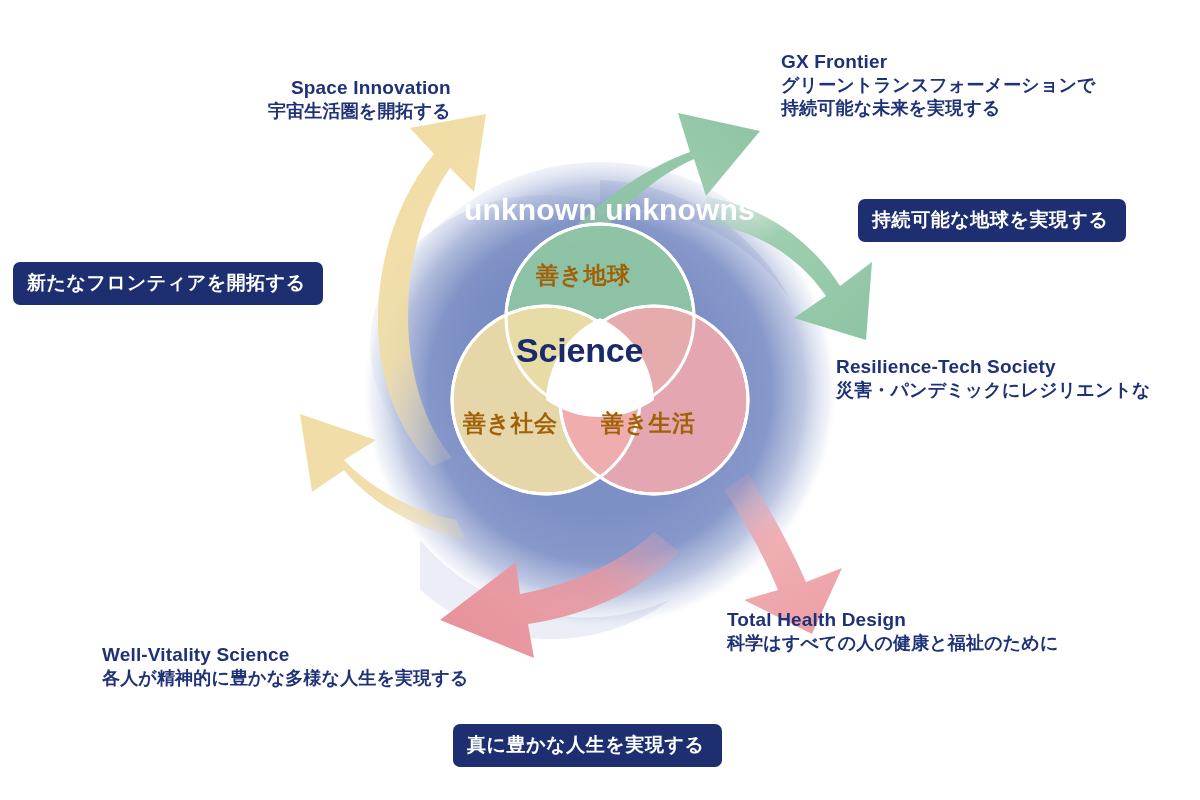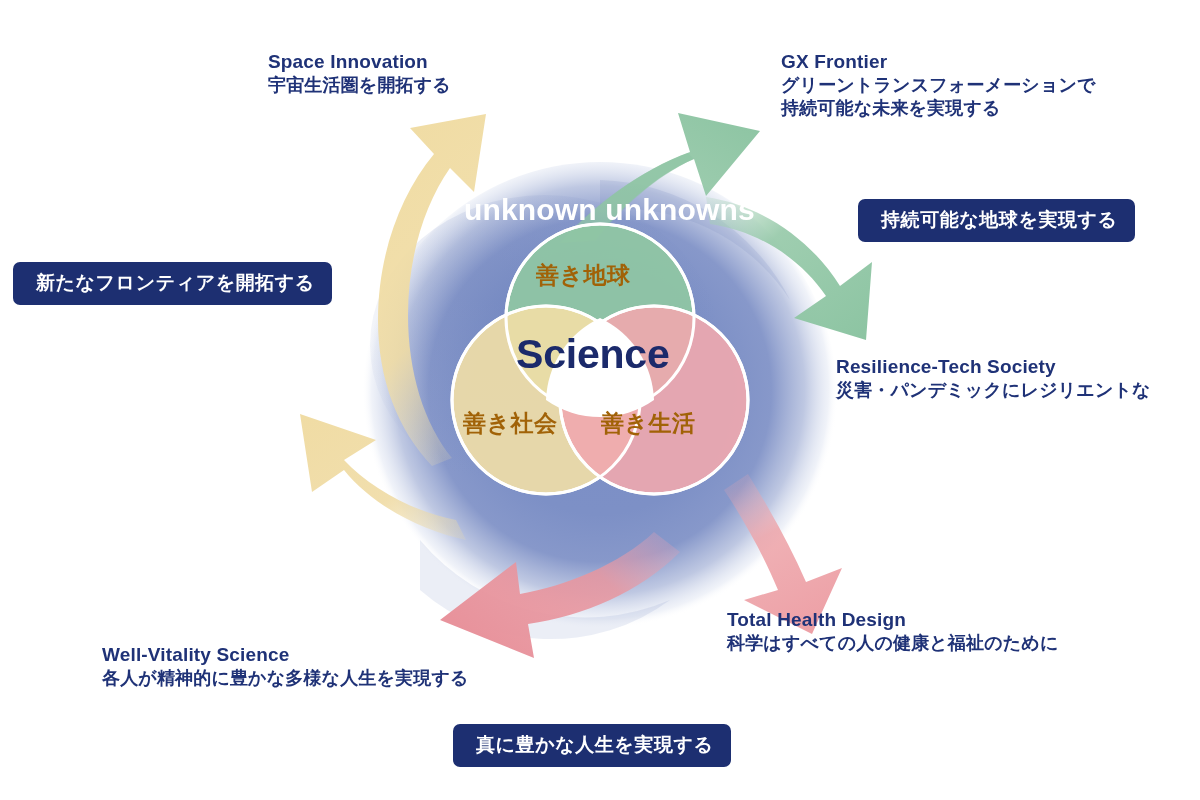--- a/index.html
+++ b/index.html
@@ -45,21 +45,21 @@
   .label-desc div { white-space: nowrap; }
 
   
   .badge {
     position: absolute;
     background: #1d2f71;
     color: #ffffff;
     font-size: 19px;
     font-weight: bold;
     border-radius: 7px;
-    padding: 8px 17px 9px 23px;
+    padding: 8px 17px 9px 14px;
     white-space: nowrap;
     letter-spacing: 0.03em;
     box-sizing: border-box;
     text-align: center;
   }
 
   
   .unknown-text {
     position: absolute;
     color: #ffffff;
@@ -72,21 +72,21 @@
     position: absolute;
     color: #a16207;
     font-size: 23px;
     font-weight: bold;
     white-space: nowrap;
     letter-spacing: 0.02em;
   }
   .science-text {
     position: absolute;
     color: #1b2a6b;
-    font-size: 41px;
+    font-size: 34px;
     font-weight: bold;
     white-space: nowrap;
     letter-spacing: -0.005em;
   }
 </style>
 </head>
 <body>
 
 <div id="stage">
 
@@ -274,21 +274,21 @@
   </div>
 
   <div class="label-block" style="left:90px; top:643px;margin-left:12px;">
     <div class="label-title">Well-Vitality Science</div>
     <div class="label-desc">
       <div>各人が精神的に豊かな多様な人生を実現する</div>
     </div>
   </div>
 
 
-  <div class="label-block" style="left:268px; top:50px;">
+  <div class="label-block" style="left:268px; top:76px;text-align:right;">
     <div class="label-title">Space Innovation</div>
     <div class="label-desc">
       <div>宇宙生活圏を開拓する</div>
     </div>
   </div>
 
   <div class="badge" style="left:858px; top:199px;">持続可能な地球を実現する</div>
 
   <div class="badge" style="left:13px; top:262px;">新たなフロンティアを開拓する</div>
 

